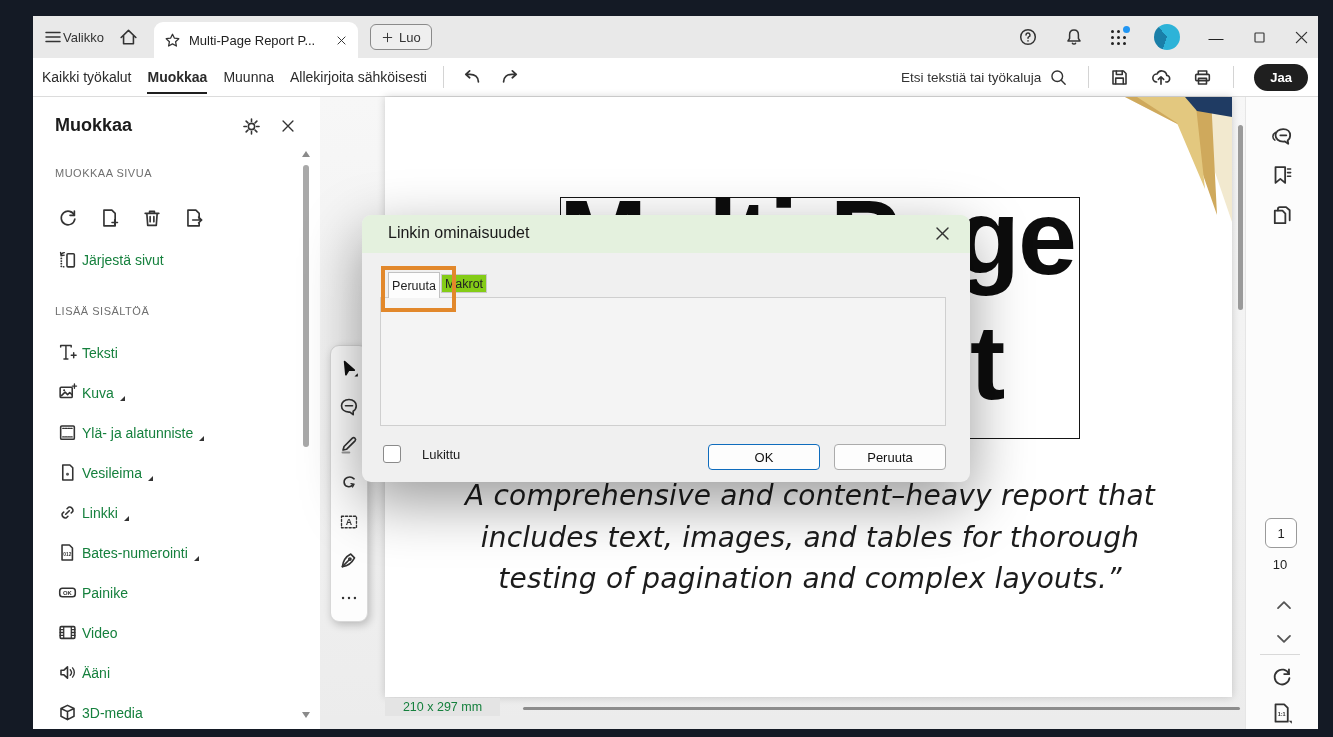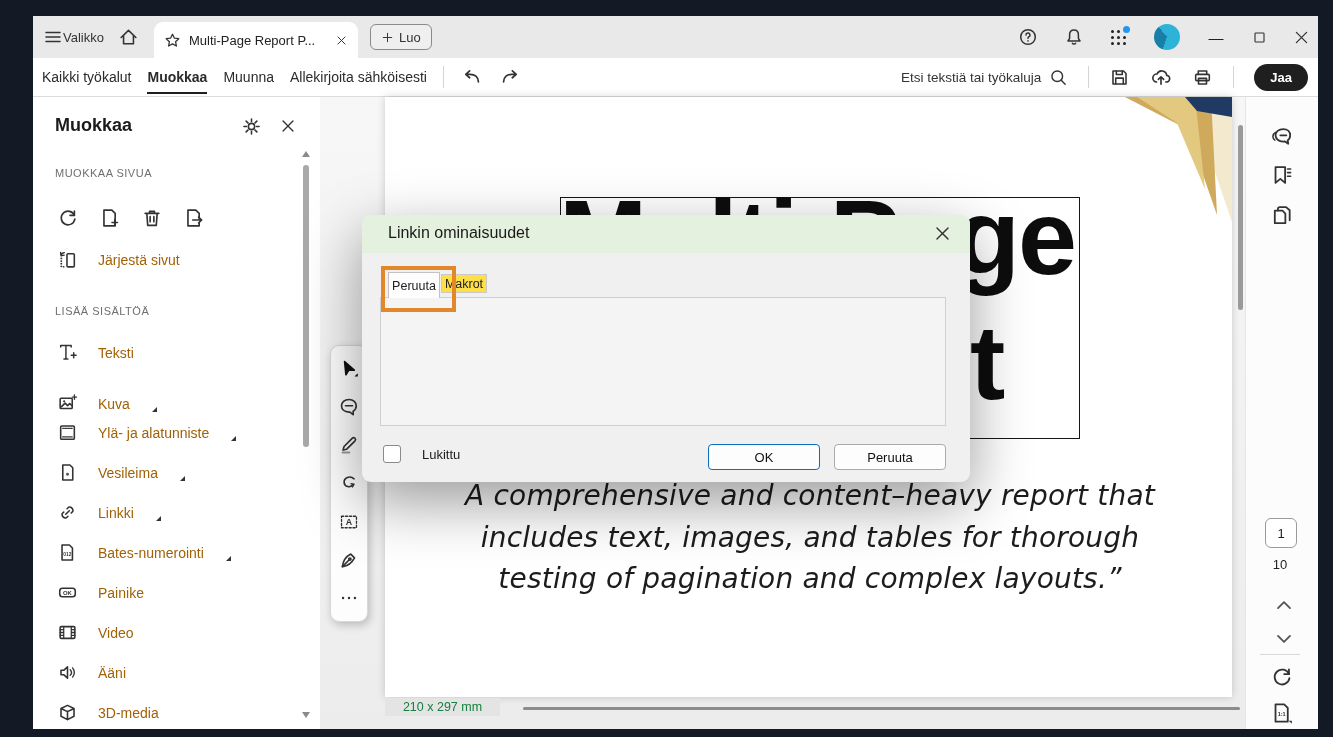--- a/index.html
+++ b/index.html
@@ -35,21 +35,21 @@
   .share-btn{background:#1f1f1f;color:#fff;font-size:13px;font-weight:bold;border-radius:15px;
              height:27px;padding:0 16px;display:flex;align-items:center}
   
   .sidepanel{position:absolute;left:0;top:81px;width:287px;height:632px;background:#fff}
   .sp-head{position:absolute;left:22px;top:18px;font-size:18px;font-weight:bold;color:#1b1b1b}
   .sp-gear{position:absolute;left:208px;top:19px}
   .sp-close{position:absolute;left:246px;top:20px}
   .sp-section{position:absolute;left:22px;font-size:11px;letter-spacing:.5px;color:#6f6f6f}
   .sp-iconrow{position:absolute;left:24px;top:110px;display:flex;gap:20px}
   .sp-iconrow .ib{width:22px;height:22px;cursor:pointer}
-  .sp-item{position:absolute;left:24px;display:flex;align-items:center;gap:20px;font-size:14px;color:#a16207;cursor:pointer}
+  .sp-item{position:absolute;left:24px;display:flex;align-items:center;gap:4px;font-size:14px;color:#15803d;cursor:pointer}
   .caret{width:0;height:0;border-left:5px solid transparent;border-bottom:5px solid #333;margin-left:2px;align-self:flex-end;margin-bottom:2px}
   .sp-scroll{position:absolute;left:269px;top:50px;width:8px;height:575px}
   .sp-thumb{position:absolute;left:1px;top:18px;width:6px;height:282px;background:#a9a9a9;border-radius:3px}
   .tri-up{width:0;height:0;border-left:4px solid transparent;border-right:4px solid transparent;border-bottom:6px solid #8a8a8a;position:absolute;top:4px}
   .tri-dn{width:0;height:0;border-left:4px solid transparent;border-right:4px solid transparent;border-top:6px solid #8a8a8a;position:absolute;bottom:4px}
   
   .docarea{position:absolute;left:287px;top:81px;width:925px;height:632px;background:linear-gradient(#f7f7f7,#ececec)}
   .doc-page{position:absolute;left:65px;top:0;width:847px;height:600px;background:#fff;box-shadow:0 0 8px rgba(0,0,0,.18);overflow:hidden}
   .link-rect{position:absolute;left:175px;top:100px;width:518px;height:240px;border:1px solid #151515}
   .doc-h1{position:absolute;right:157px;top:87px;font-size:106px;font-weight:bold;letter-spacing:-2px;color:#0d0d0d;white-space:nowrap;line-height:1}
@@ -72,21 +72,21 @@
   .qt-btn{width:22px;height:22px;cursor:pointer}
   
   .dialog{position:absolute;left:329px;top:199px;width:608px;height:267px;background:#f0f0f0;border-radius:9px;
           box-shadow:0 20px 60px rgba(0,0,0,.4);z-index:10}
   .dlg-head{position:absolute;left:0;top:0;width:100%;height:38px;background:#e4f1de;border-radius:9px 9px 0 0}
   .dlg-title{position:absolute;left:26px;top:9px;font-size:16px;color:#1a1a1a}
   .dlg-close{position:absolute;right:18px;top:9px;cursor:pointer}
   .dlg-tab{position:absolute;top:57px;height:26px;font-size:12.5px;color:#222;display:flex;align-items:center;
            justify-content:center;box-sizing:border-box}
   .dlg-tab.active{left:26px;width:52px;background:#fdfdfd;border:1px solid #c2c2c2;border-bottom:none;z-index:2}
-  .dlg-tab.inactive{left:79px;width:46px;background:#fde047;border:1px solid #c9c9c9;top:59px;height:19px;z-index:1}
+  .dlg-tab.inactive{left:79px;width:46px;background:#84cc16;border:1px solid #c9c9c9;top:59px;height:19px;z-index:1}
   .annot-box{position:absolute;left:19px;top:51px;width:67px;height:38px;border:4px solid #e2882b;z-index:6}
   .groupbox{position:absolute;left:18px;top:82px;width:566px;height:129px;background:#f4f4f4;border:1px solid #cfcfcf;box-sizing:border-box;z-index:1}
   .frow{position:absolute;display:flex;align-items:center;font-size:12.5px;color:#1c1c1c}
   .flabel{text-align:right}
   .dd{height:23px;background:#fdfdfd;border:1px solid #9a9a9a;border-radius:2px;display:flex;align-items:center;
       box-sizing:border-box;font-size:12.5px;color:#111;cursor:pointer}
   .dd .dd-txt{flex:1;padding:0 6px;white-space:nowrap}
   .dd .dd-chev{width:18px;display:flex;justify-content:center}
   .dd.hl .dd-txt{background:#0a68d2;color:#fff;margin:2px 0 2px 2px;padding:1px 4px;height:17px;line-height:17px}
   .swatch{width:17px;height:17px;background:#000;border:1px solid #7a7a7a;box-shadow:inset 0 0 0 1.5px #fff;cursor:pointer}
@@ -245,21 +245,21 @@
 
     <div class="sp-section" style="top:208px">LISÄÄ SISÄLTÖÄ</div>
 
     <div class="sp-item" style="top:245px">
       <svg class="ic" width="21" height="21" viewBox="0 0 20 20">
           <path d="M3.5 4.8V3.4h10v1.4 M8.5 3.6v12.6 M6.6 16.2h3.8" stroke-width="1.4"></path>
           <path d="M13.6 12.6h4.6 M15.9 10.3v4.6" stroke-width="1.4"></path>
         </svg>
       <span>Teksti</span>
     </div>
-    <div class="sp-item" style="top:296px">
+    <div class="sp-item" style="top:285px">
       <svg class="ic" width="21" height="21" viewBox="0 0 20 20">
           <rect x="3" y="5" width="11.5" height="9.8" rx="1"></rect>
           <path d="M4.3 13 7.7 9.6l2.4 2.4 2-2 2.4 2.4"></path>
           <circle cx="6.8" cy="7.8" r="1" fill="#333" stroke="none"></circle>
           <path d="M14.6 3.9h4 M16.6 1.9v4" stroke-width="1.3"></path>
         </svg>
       <span>Kuva</span>
         <span class="caret"></span>
     </div>
     <div class="sp-item" style="top:325px">

